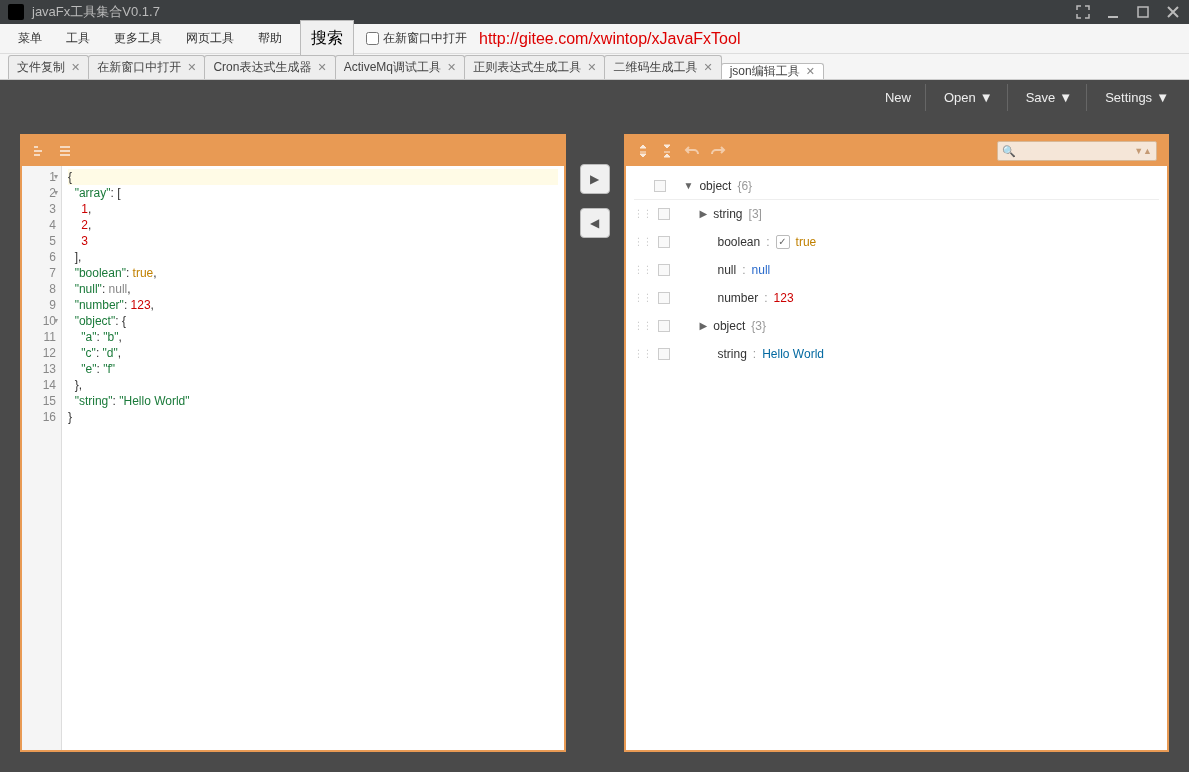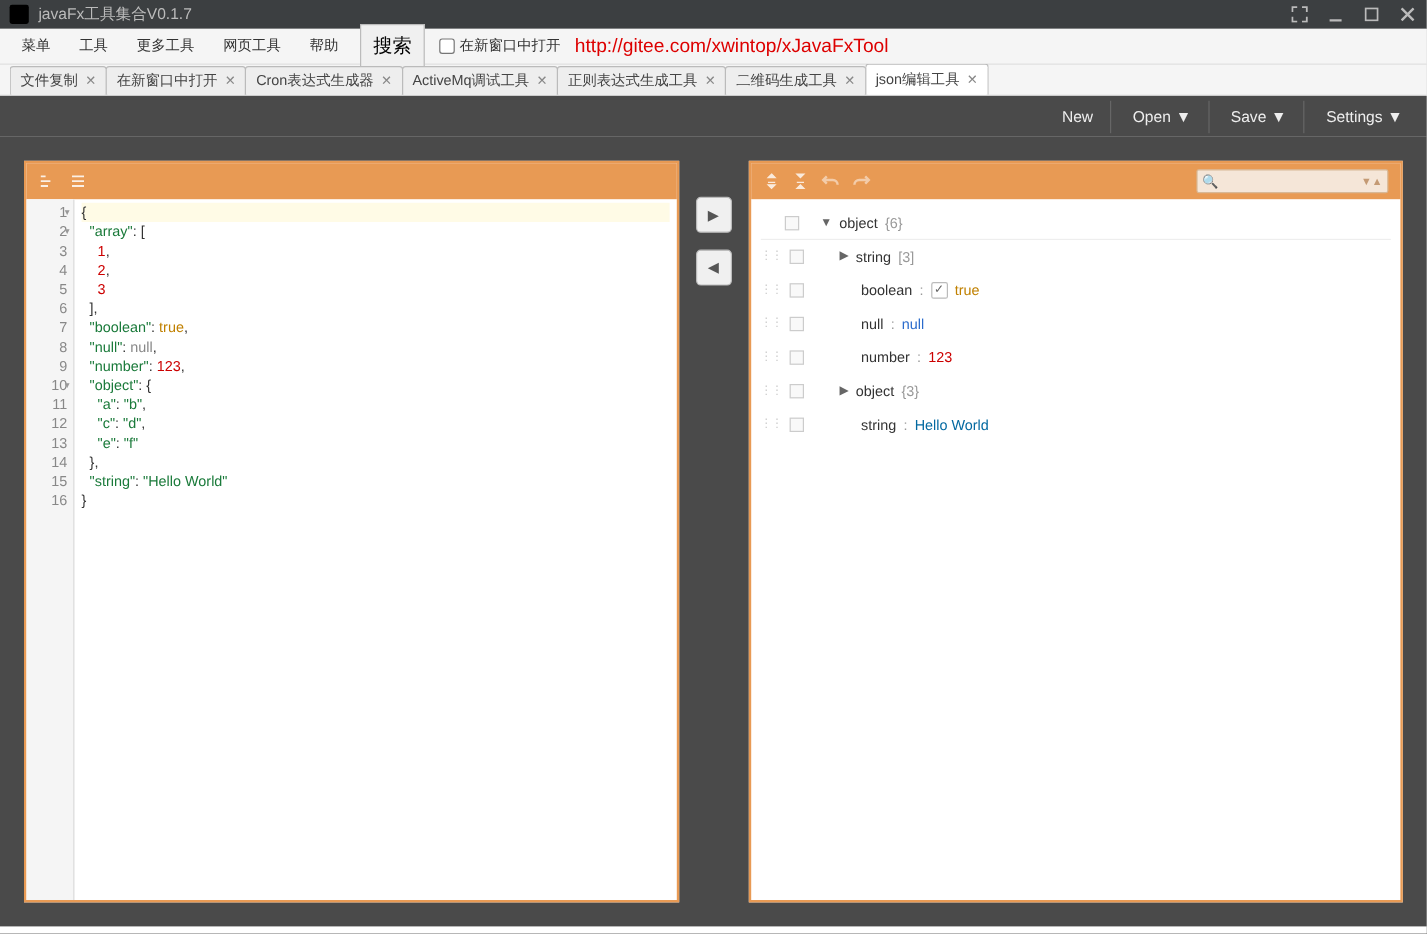--- a/index.html
+++ b/index.html
@@ -13,21 +13,21 @@
 
 .menubar { height: 30px; background: #f5f5f5; border-bottom: 1px solid #ddd; display: flex; align-items: center; padding: 0 8px; gap: 4px; }
 .menubar .menuitem { padding: 4px 10px; cursor: pointer; font-size: 12px; color: #333; }
 .menubar .searchbox { margin-left: 10px; width: 170px; height: 22px; border: 1px solid #ccc; padding: 0 6px; font-size: 12px; color: #999; }
 .menubar .searchbtn { margin-left: 4px; height: 38px; padding: 0 10px; border: 1px solid #bbb; background: #f0f0f0; cursor: pointer; font-size: 16px; }
 .menubar .chk { margin-left: 8px; display: flex; align-items: center; gap: 4px; font-size: 12px; color: #333; }
 .menubar .link { margin-left: 8px; color: #d00; font-size: 16px; }
 
 .tabbar { height: 26px; background: #f5f5f5; border-bottom: 1px solid #ccc; display: flex; align-items: flex-end; padding-left: 8px; }
 .tab { height: 24px; border: 1px solid #bbb; border-bottom: none; background: #eee; padding: 0 8px; display: flex; align-items: center; gap: 6px; font-size: 12px; cursor: pointer; margin-right: -1px; border-radius: 3px 3px 0 0; color: #444; }
-.tab.active { background: #fff; height: 26px; position: relative; z-index: 1; }
+.tab.active { background: #fff; height: 16px; position: relative; z-index: 1; }
 .tab .closex { color: #888; font-size: 11px; }
 
 .toolbar2 { height: 34px; background: #4a4a4a; display: flex; align-items: center; justify-content: flex-end; padding: 0 10px; gap: 4px; }
 .toolbar2 .btn { color: #eee; padding: 6px 10px; cursor: pointer; font-size: 13px; display: flex; align-items: center; gap: 4px; }
 .toolbar2 .btn.sep { border-right: 1px solid #666; padding-right: 14px; margin-right: 4px; }
 
 .editorwrap { height: 658px; background: #4a4a4a; padding: 20px; display: flex; gap: 14px; }
 .panel { background: #fff; border: 2px solid #e89a54; flex: 1; display: flex; flex-direction: column; }
 .panel .panelhead { height: 30px; background: #e89a54; display: flex; align-items: center; padding: 0 10px; gap: 10px; }
 .panel .panelbody { flex: 1; display: flex; overflow: hidden; }

